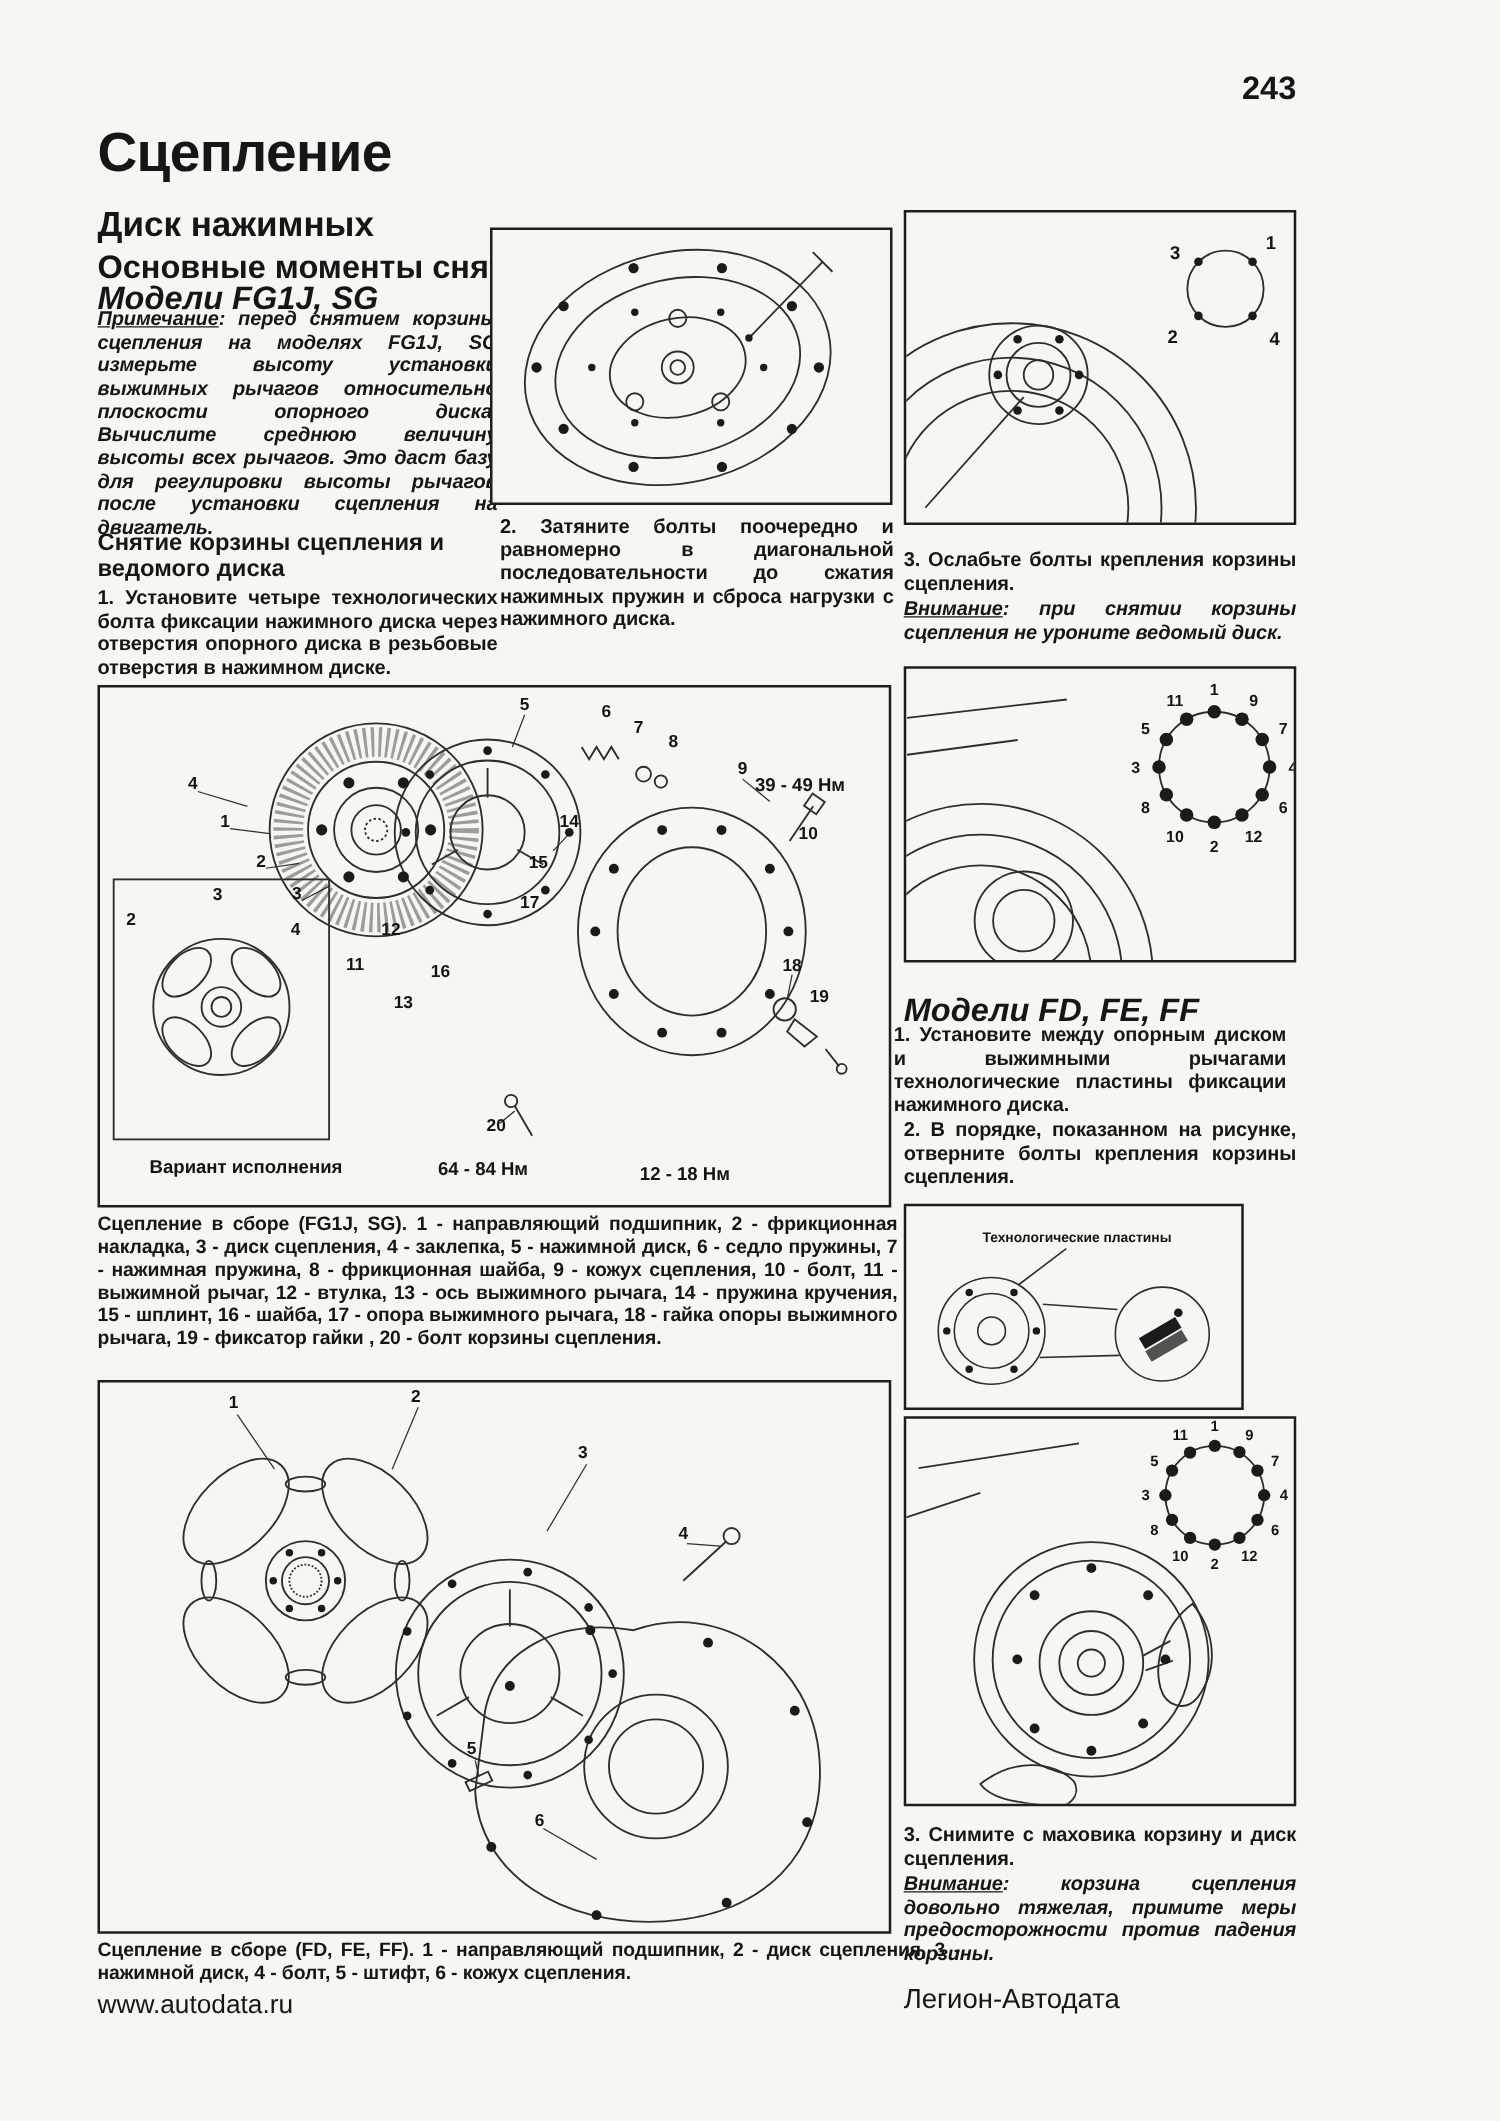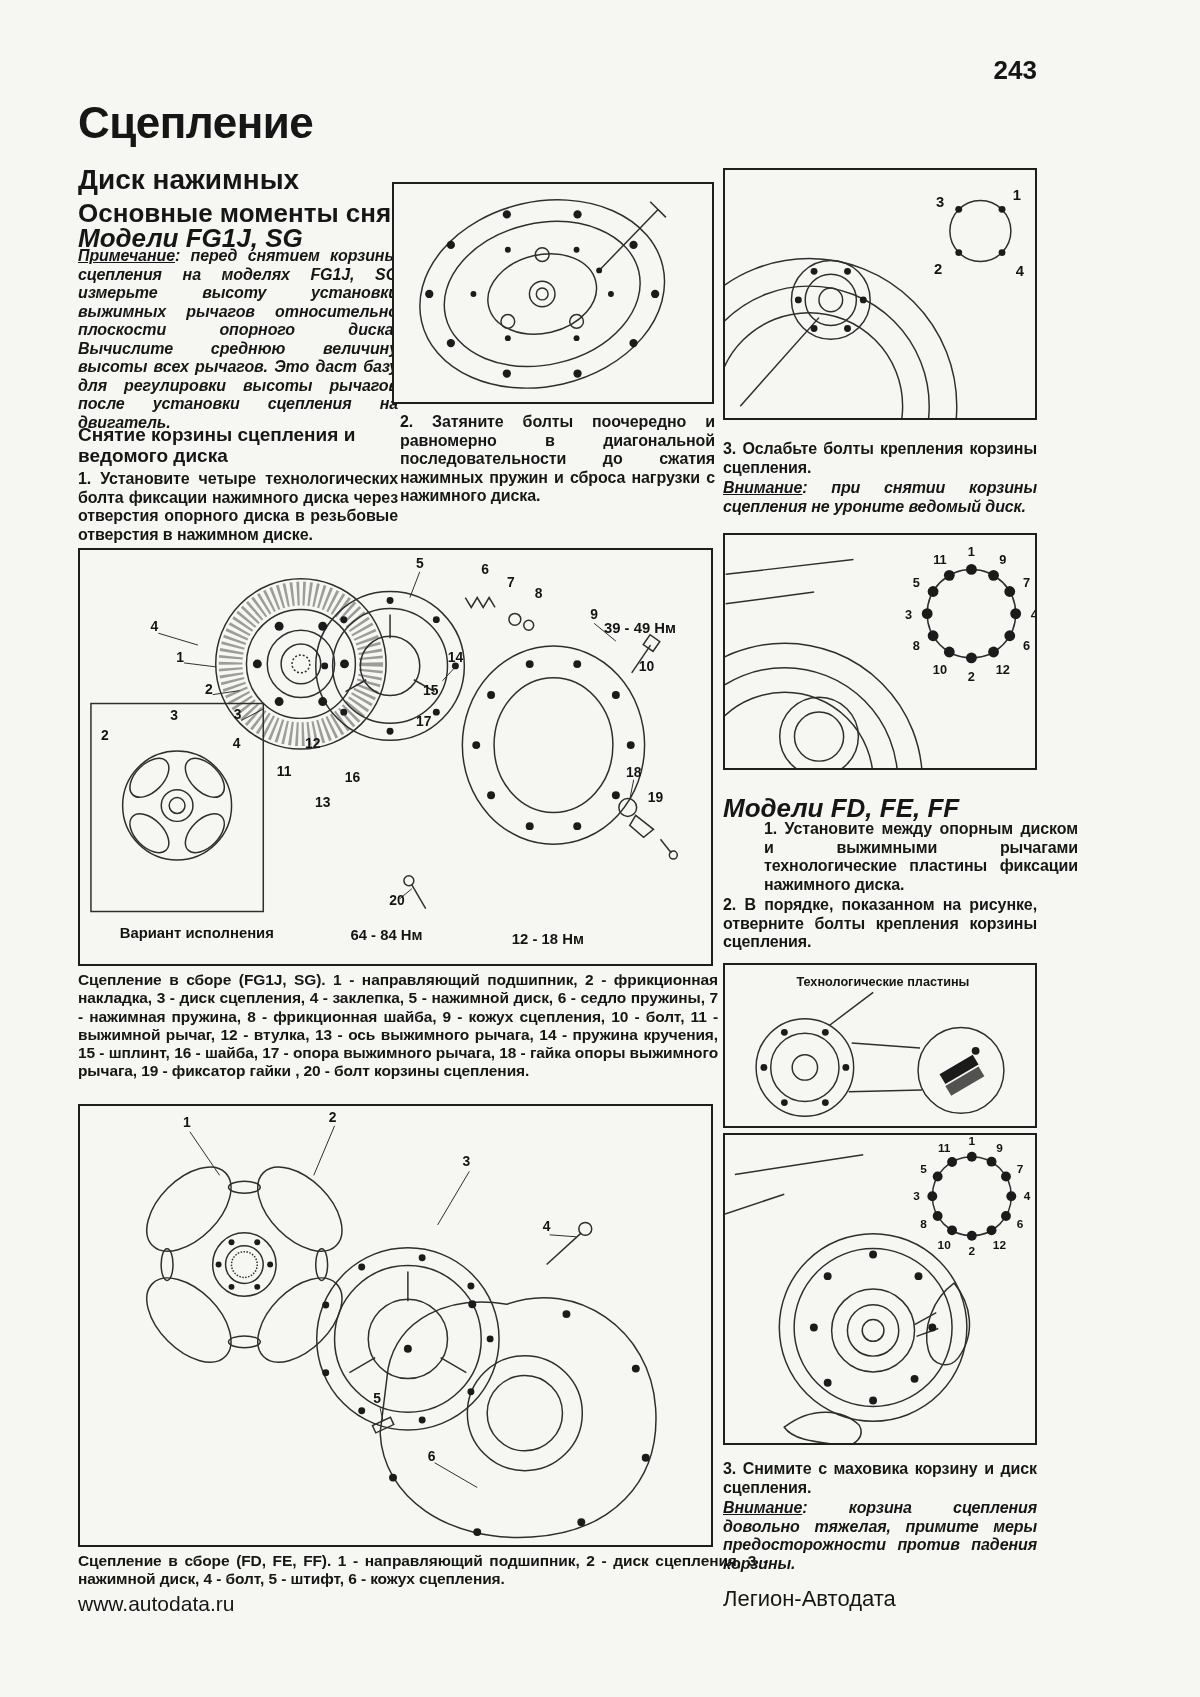--- a/index.html
+++ b/index.html
@@ -149,24 +149,24 @@
         <text x="218" y="141">10</text>
         <text x="194" y="117">8</text>
         <text x="186" y="85">3</text>
         <text x="194" y="53">5</text>
         <text x="218" y="30">11</text>
       </g>
     </svg>
   </div>
 
   <div class="abs models" style="left:723px;top:793px">Модели FD, FE, FF</div>
-  <p class="abs t" style="left:764px;top:820px;width:314px">1. Установите между опорным диском и выжимными рычагами технологические пластины фиксации нажимного диска.</p>
+  <p class="abs t" style="left:715px;top:820px;width:314px">1. Установите между опорным диском и выжимными рычагами технологические пластины фиксации нажимного диска.</p>
   <p class="abs t" style="left:723px;top:896px;width:314px">2. В порядке, показанном на рисунке, отверните болты крепления корзины сцепления.</p>
 
-  <div class="fig" style="left:723px;top:963px;width:314px;height:165px">
+  <div class="fig" style="left:723px;top:963px;width:272px;height:165px">
     <svg viewBox="0 0 314 165">
       <text x="160" y="22" font-size="13" font-weight="normal" text-anchor="middle">Технологические пластины</text>
       <g class="ln">
         <line x1="150" y1="28" x2="105" y2="62"></line>
         <circle cx="80" cy="105" r="50"></circle>
           <circle cx="80" cy="105" r="35"></circle>
           <circle cx="80" cy="105" r="13"></circle>
         <circle cx="240" cy="108" r="44"></circle>
         <line x1="128" y1="80" x2="198" y2="85"></line>
           <line x1="125" y1="130" x2="200" y2="128"></line>

